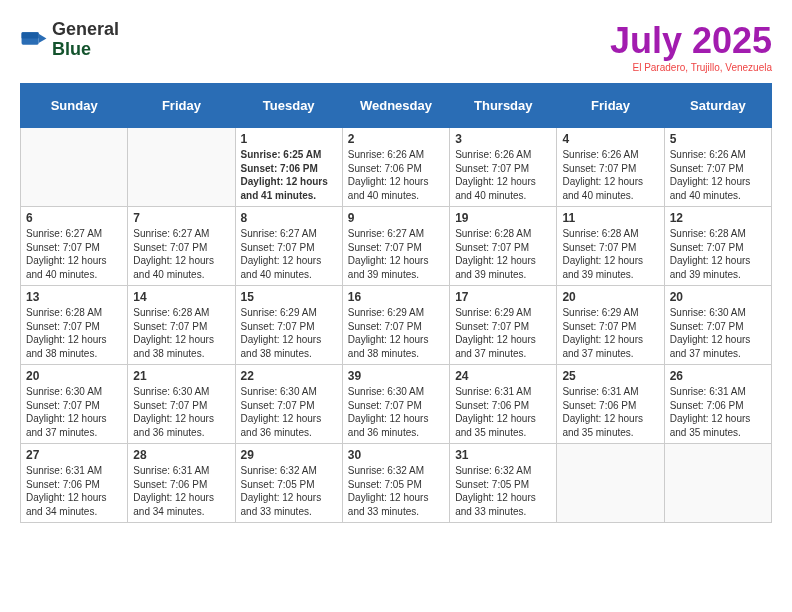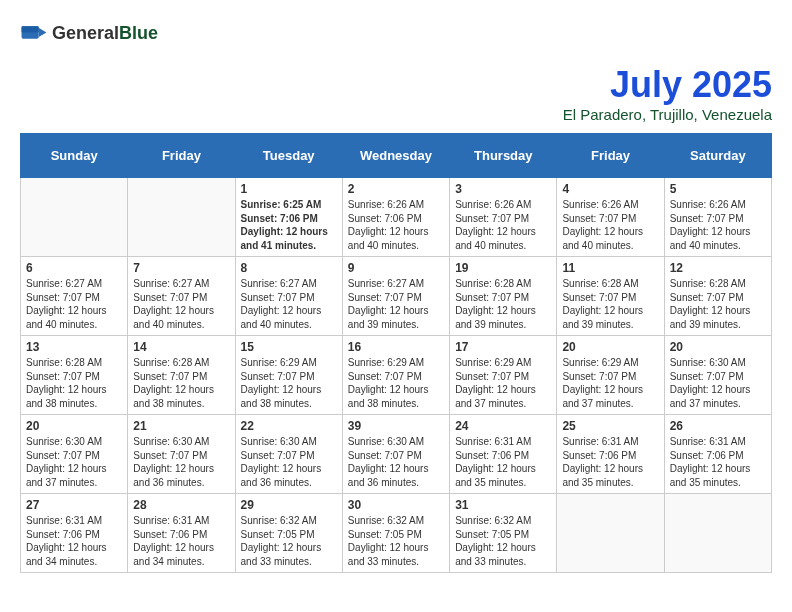--- a/index.html
+++ b/index.html
@@ -16,20 +16,21 @@
       align-items: flex-start;
       margin-bottom: 10px;
     }
     .logo {
       display: flex;
       align-items: center;
       gap: 4px;
     }
     .logo-text {
       display: flex;
+      flex-direction: column;
       line-height: 1.1;
     }
     .logo-general {
       font-size: 18px;
       font-weight: bold;
       color: #333;
     }
     .logo-blue {
       font-size: 18px;
       font-weight: bold;
@@ -38,26 +39,25 @@
     .logo-icon {
       width: 28px;
       height: 28px;
     }
     .title-section {
       text-align: right;
     }
     .month-title {
       font-size: 36px;
       font-weight: bold;
-      color: #1d4ed8;
-      margin-top: 44px;
+      color: #a21caf;
     }
     .location {
-      font-size: 15px;
-      color: #14532d;
+      font-size: 10px;
+      color: #ef4444;
     }
     .calendar {
       width: 100%;
       border-collapse: collapse;
       border: 1px solid #ccc;
     }
     .calendar th {
       background-color: #2a6db5;
       color: #fff;
       font-size: 13px;

